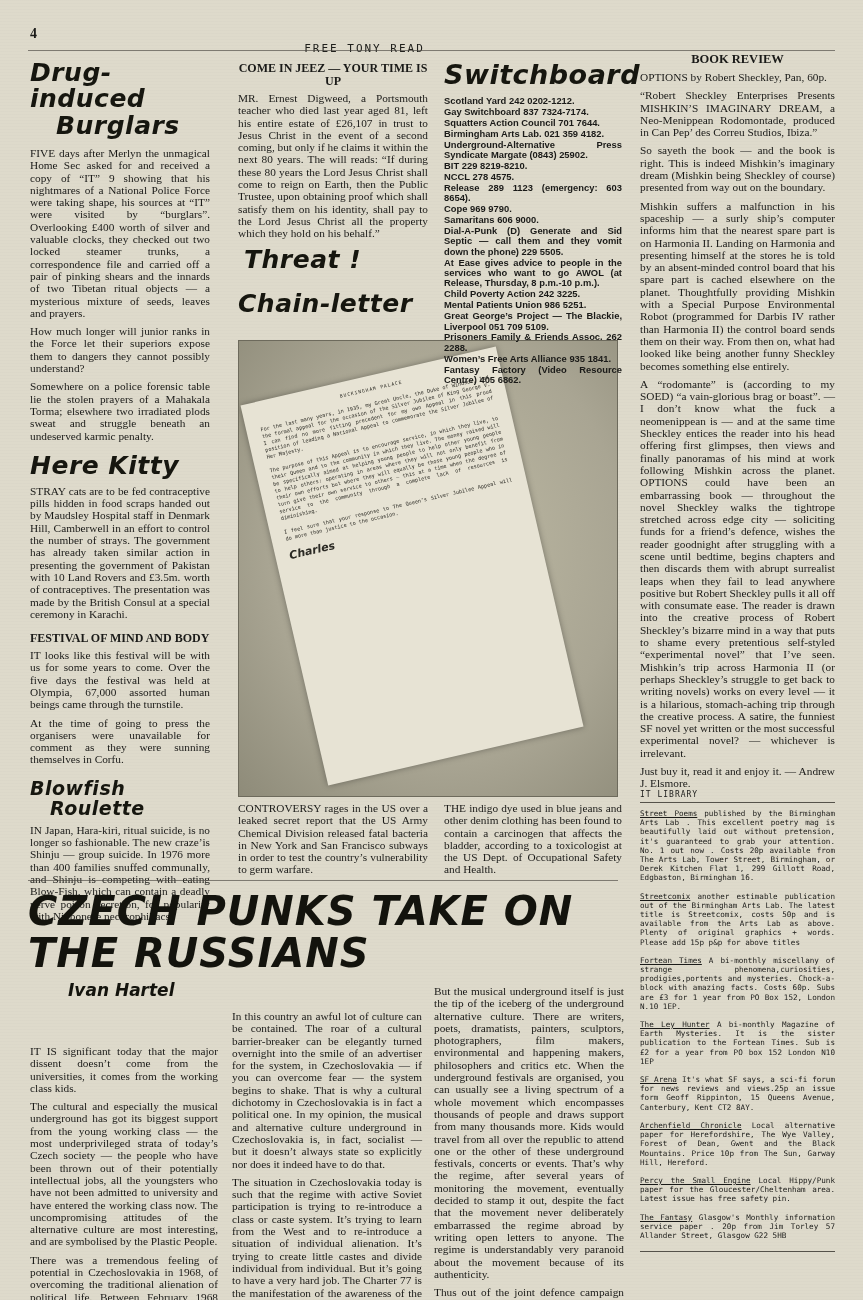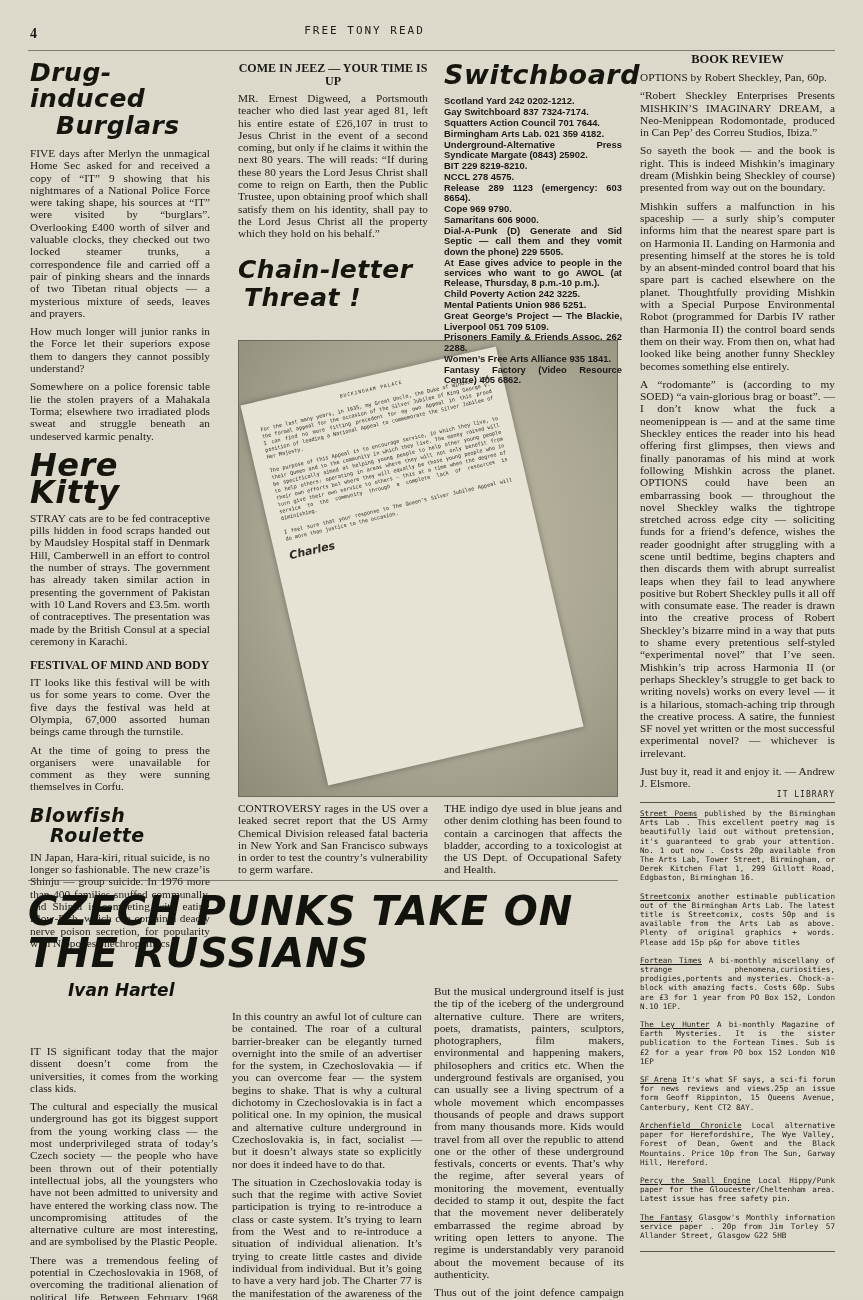--- a/index.html
+++ b/index.html
@@ -11,21 +11,21 @@
     overflow:hidden;
   }
   .page{
     position:relative;
     width:863px;height:1300px;
     background:#dedacb;
     background-image:
       repeating-linear-gradient(0deg, rgba(0,0,0,0.012) 0px, rgba(0,0,0,0.012) 1px, transparent 1px, transparent 3px);
   }
   .masthead{
-    position:absolute;left:0;top:24px;width:729px;height:22px;
+    position:absolute;left:0;top:42px;width:729px;height:22px;
   }
   .masthead .title{
     text-align:center;font-family:"DejaVu Sans Mono", monospace;
     font-size:11px;letter-spacing:2px;color:#20201c;
   }
   .pagenum{
     position:absolute;left:30px;top:26px;
     font-size:14px;font-weight:bold;
   }
   .rule{
@@ -56,21 +56,21 @@
     font-size:9.4px;line-height:10.4px;
     font-weight:bold;
   }
   .sw-list div{margin-bottom:0.5px;}
   .mono{
     font-family:"DejaVu Sans Mono", monospace;
     font-size:7.6px;line-height:9.2px;
   }
   .itlib-head{
     font-family:"DejaVu Sans Mono", monospace;
-    font-size:8px;letter-spacing:1px;text-align:right;
+    font-size:8px;letter-spacing:1px;text-align:left;
   }
   .itlib-entry{margin-bottom:9px;}
   .itlib-entry .t{text-decoration:underline;}
   .photo{
     position:absolute;
     background:#c9c4ae;
     border:1px solid #6d6a5c;
     overflow:hidden;
   }
   .photo .inner{
@@ -123,21 +123,21 @@
 
   <div class="col" style="left:30px;top:60px;width:180px;">
     <div class="hand" style="font-size:25px;line-height:26px;margin-bottom:1px;">Drug-induced</div>
     <div class="hand" style="font-size:25px;line-height:26px;margin-left:26px;margin-bottom:8px;">Burglars</div>
     <div class="body-text">
       <p>FIVE days after Merlyn the unmagical Home Sec asked for and received a copy of “IT” 9 showing that his nightmares of a National Police Force were taking shape, his sources at “IT” were visited by “burglars”. Overlooking £400 worth of silver and valuable clocks, they checked out two locked steamer trunks, a correspondence file and carried off a pair of pinking shears and the innards of two Tibetan ritual objects — a mysterious mixture of seeds, leaves and prayers.</p>
       <p>How much longer will junior ranks in the Force let their superiors expose them to dangers they cannot possibly understand?</p>
       <p>Somewhere on a police forensic table lie the stolen prayers of a Mahakala Torma; elsewhere two irradiated plods sweat and struggle beneath an undeserved karmic penalty.</p>
     </div>
 
-    <div class="hand" style="font-size:32px;line-height:27px;margin-top:10px;margin-bottom:6px;font-style:italic;">Here Kitty</div>
+    <div class="hand" style="font-size:25px;line-height:27px;margin-top:10px;margin-bottom:6px;font-style:italic;">Here Kitty</div>
     <div class="body-text">
       <p>STRAY cats are to be fed contraceptive pills hidden in food scraps handed out by Maudsley Hospital staff in Denmark Hill, Camberwell in an effort to control the number of strays. The government has already taken similar action in presenting the government of Pakistan with 10 Land Rovers and £3.5m. worth of contraceptives. The presentation was made by the British Consul at a special ceremony in Karachi.</p>
     </div>
 
     <div class="small-head" style="margin-top:12px;text-align:left;">FESTIVAL OF MIND AND BODY</div>
     <div class="body-text">
       <p>IT looks like this festival will be with us for some years to come. Over the five days the festival was held at Olympia, 67,000 assorted human beings came through the turnstile.</p>
       <p>At the time of going to press the organisers were unavailable for comment as they were sunning themselves in Corfu.</p>
     </div>
 
@@ -146,22 +146,22 @@
     <div class="body-text">
       <p>IN Japan, Hara-kiri, ritual suicide, is no longer so fashionable. The new craze’is Shinju — group suicide. In 1976 more than 400 families snuffed communally, and Shinju is competing with eating Blow-Fish, which can contain a deadly nerve poison secretion, for popularity with Nipponese nechrophiliacs.</p>
     </div>
   </div>
 
   <div class="col" style="left:238px;top:62px;width:190px;">
     <div class="small-head">COME IN JEEZ — YOUR TIME IS UP</div>
     <div class="body-text">
       <p>MR. Ernest Digweed, a Portsmouth teacher who died last year aged 81, left his entire estate of £26,107 in trust to Jesus Christ in the event of a second coming, but only if he claims it within the next 80 years. The will reads: “If during these 80 years the Lord Jesus Christ shall come to reign on Earth, then the Public Trustee, upon obtaining proof which shall satisfy them on his identity, shall pay to the Lord Jesus Christ all the property which they hold on his behalf.”</p>
     </div>
+    <div class="hand" style="font-size:25px;line-height:28px;margin-left:6px;">Threat !</div>
     <div class="hand" style="font-size:25px;line-height:28px;margin-top:16px;">Chain-letter</div>
-    <div class="hand" style="font-size:25px;line-height:28px;margin-left:6px;">Threat !</div>
   </div>
 
   <div class="photo" style="left:238px;top:340px;width:378px;height:455px;">
     <div class="inner"></div>
     <div class="letter" style="left:42px;top:30px;width:262px;height:390px;transform:rotate(-13deg);">
       <div class="lt">
         <div class="crest">BUCKINGHAM PALACE</div>
         <div style="white-space:pre-wrap;text-align:justify;">For the last many years, in 1935, my Great Uncle, the Duke of Windsor, led the formal appeal for the occasion of the Silver Jubilee of King George V. I can find no more fitting precedent for my own Appeal in this proud position of leading a National Appeal to commemorate the Silver Jubilee of Her Majesty.
 
 The purpose of this Appeal is to encourage service, in which they live, to their Queen and to the community in which they live. The money raised will be specifically aimed at helping young people to help other young people to help others: operating in areas where they will not only benefit from their own efforts but where they will equally be those young people who in turn give their own service to others — this at a time when the degree of service to the community through a complete lack of resources is diminishing.

